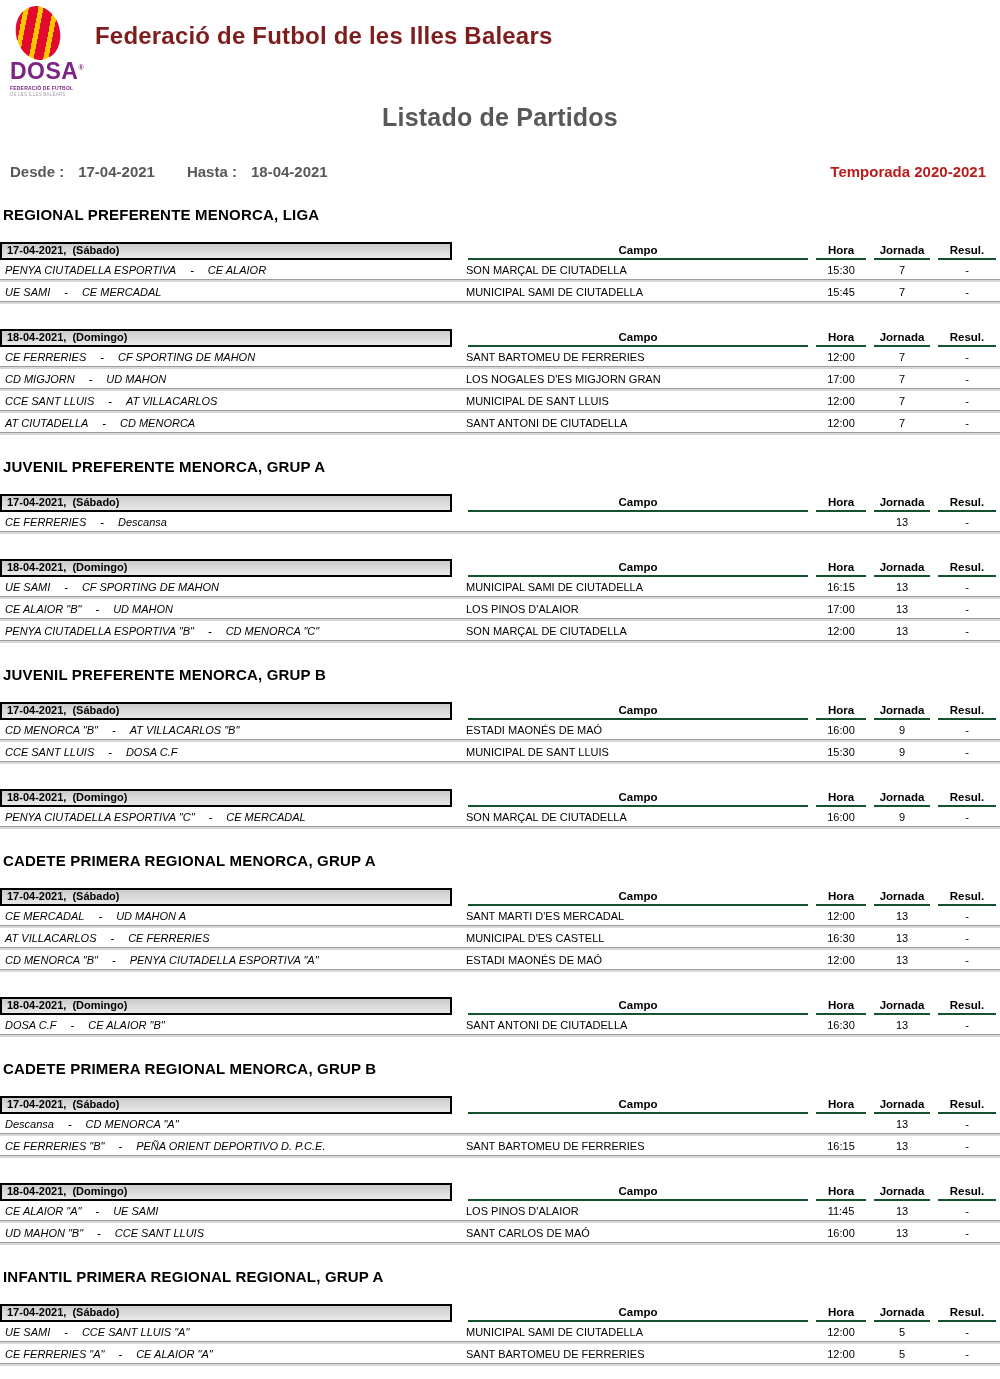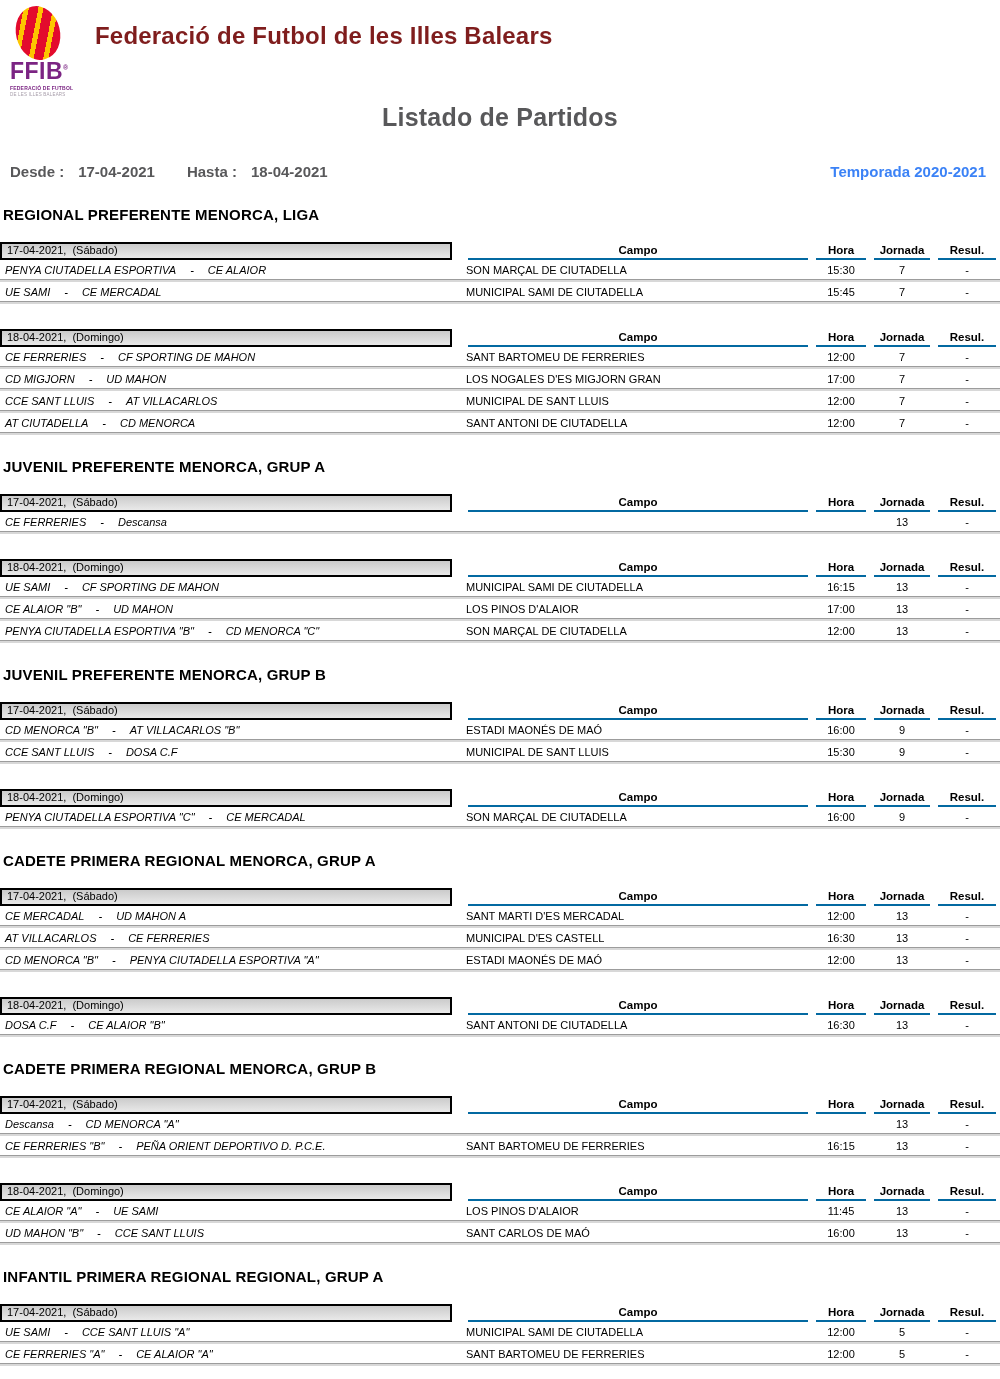--- a/index.html
+++ b/index.html
@@ -40,47 +40,47 @@
     text-align:center; font-size:25px; font-weight:bold; color:#58585a; letter-spacing:0.2px;
   }
   .range-row {
     position:absolute; top:163px; left:10px;
     font-size:15px; font-weight:bold; color:#58585a;text-align:center;
   }
   .range-row .val { margin-left:14px; }
   .range-row .hasta { margin-left:32px; }
   .temporada {
     position:absolute; top:163px; right:14px;
-    font-size:15px; font-weight:bold; color:#3b82f6;
+    font-size:15px; font-weight:bold; color:#b91c1c;
   }
 
   
   .sections { padding-top:207px; }
   .section-title {
     margin:0 0 18px 3px; height:16px; line-height:16px;
     font-size:15px; font-weight:bold; color:#000; letter-spacing:0.2px;
   }
   .match-table { margin-bottom:24px; }
 
   .table-header, .match-row {
     display:grid;
     grid-template-columns:464px 348px 58px 64px 66px;
   }
   .table-header { align-items:end; height:19px; }
   .date-box {
     box-sizing:border-box;
     width:452px; height:18px;
     border:2px solid #000;
     background:linear-gradient(180deg,#cbcbcb,#e9e9e9);
-    font-size:11px; font-weight:normal; line-height:13px;
+    font-size:11px; font-weight:bold; line-height:13px;
     padding-left:5px; white-space:pre;
   }
   .col-head {
     font-size:11.5px; font-weight:bold; text-align:center;
-    border-bottom:2px solid #0369a1; padding-bottom:2px; margin:0 4px;
+    border-bottom:2px solid #14532d; padding-bottom:2px; margin:0 4px;
   }
 
   .match-row {
     position:relative; height:22px; align-items:center;
     box-sizing:border-box; padding-bottom:3px;
     font-size:11px;
   }
   .match-row::after {
     content:""; position:absolute; left:0; right:0; bottom:0; height:3px;
     background:linear-gradient(#9c9c9c 1px, #d8d8d8 1px);
@@ -90,21 +90,21 @@
   .campo-cell { padding-left:2px; white-space:nowrap; }
   .num { text-align:center; }
 </style>
 </head>
 <body>
 
 <div class="page">
 
   <div class="logo">
     <div class="ball"></div>
-    <div class="ffib"><span>FFIB</span><span class="reg">®</span></div>
+    <div class="ffib"><span>DOSA</span><span class="reg">®</span></div>
     <div class="logo-line1">FEDERACIÓ DE FUTBOL</div>
     <div class="logo-line2">DE LES ILLES BALEARS</div>
   </div>
 
   <h1 class="fed-title">Federació de Futbol de les Illes Balears</h1>
 
   <div class="doc-title">Listado de Partidos</div>
 
   <div class="range-row">
     <span class="lbl">Desde :</span><span class="val">17-04-2021</span><span class="lbl hasta">Hasta :</span><span class="val">18-04-2021</span>

